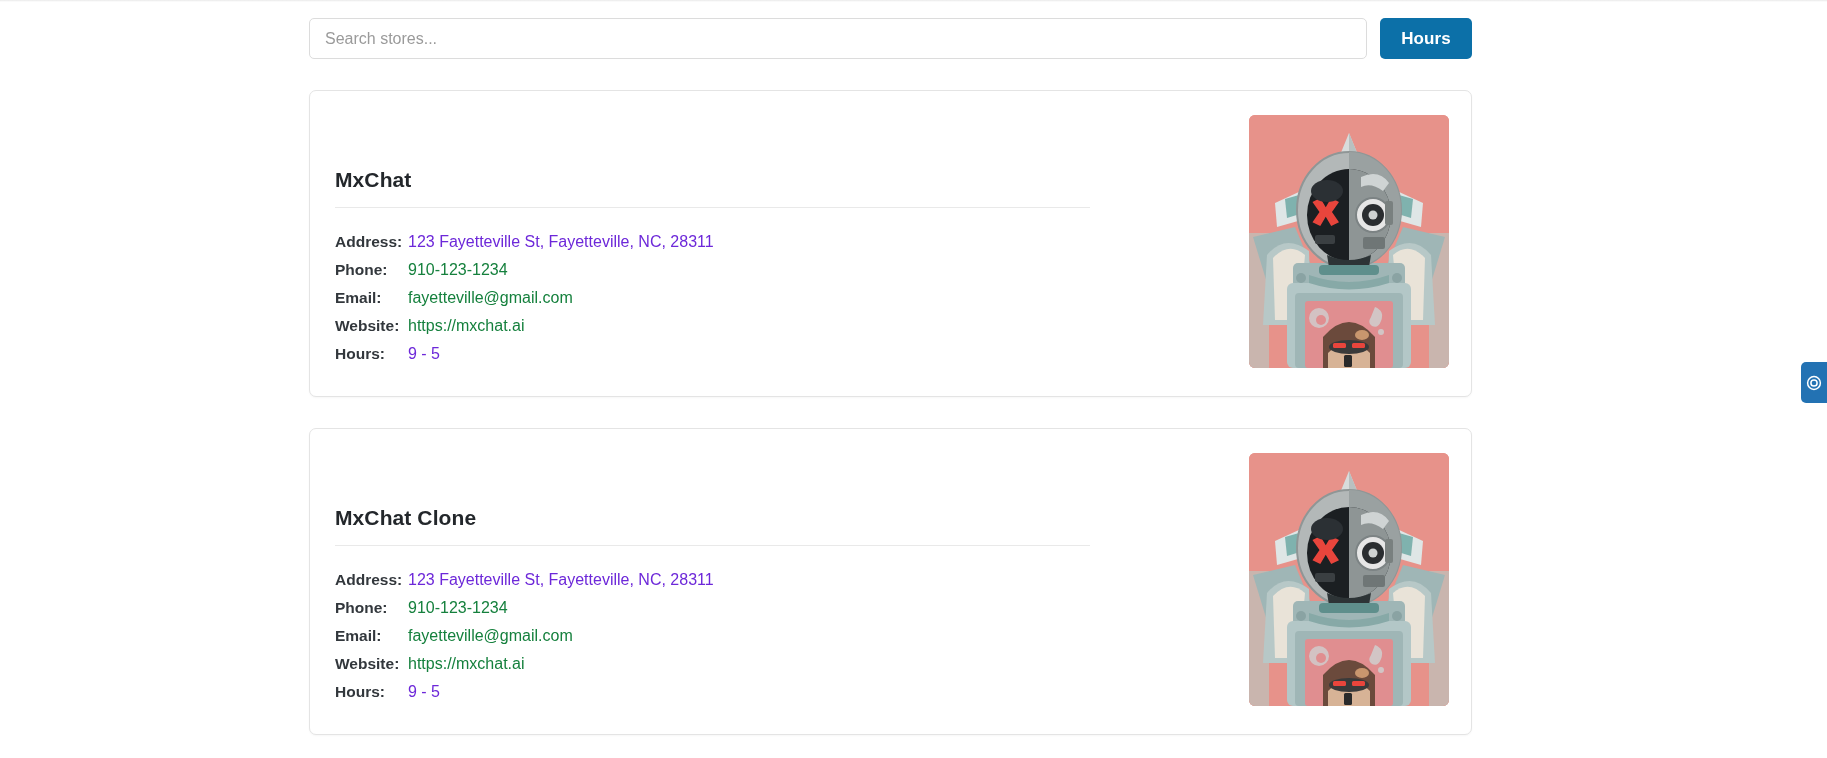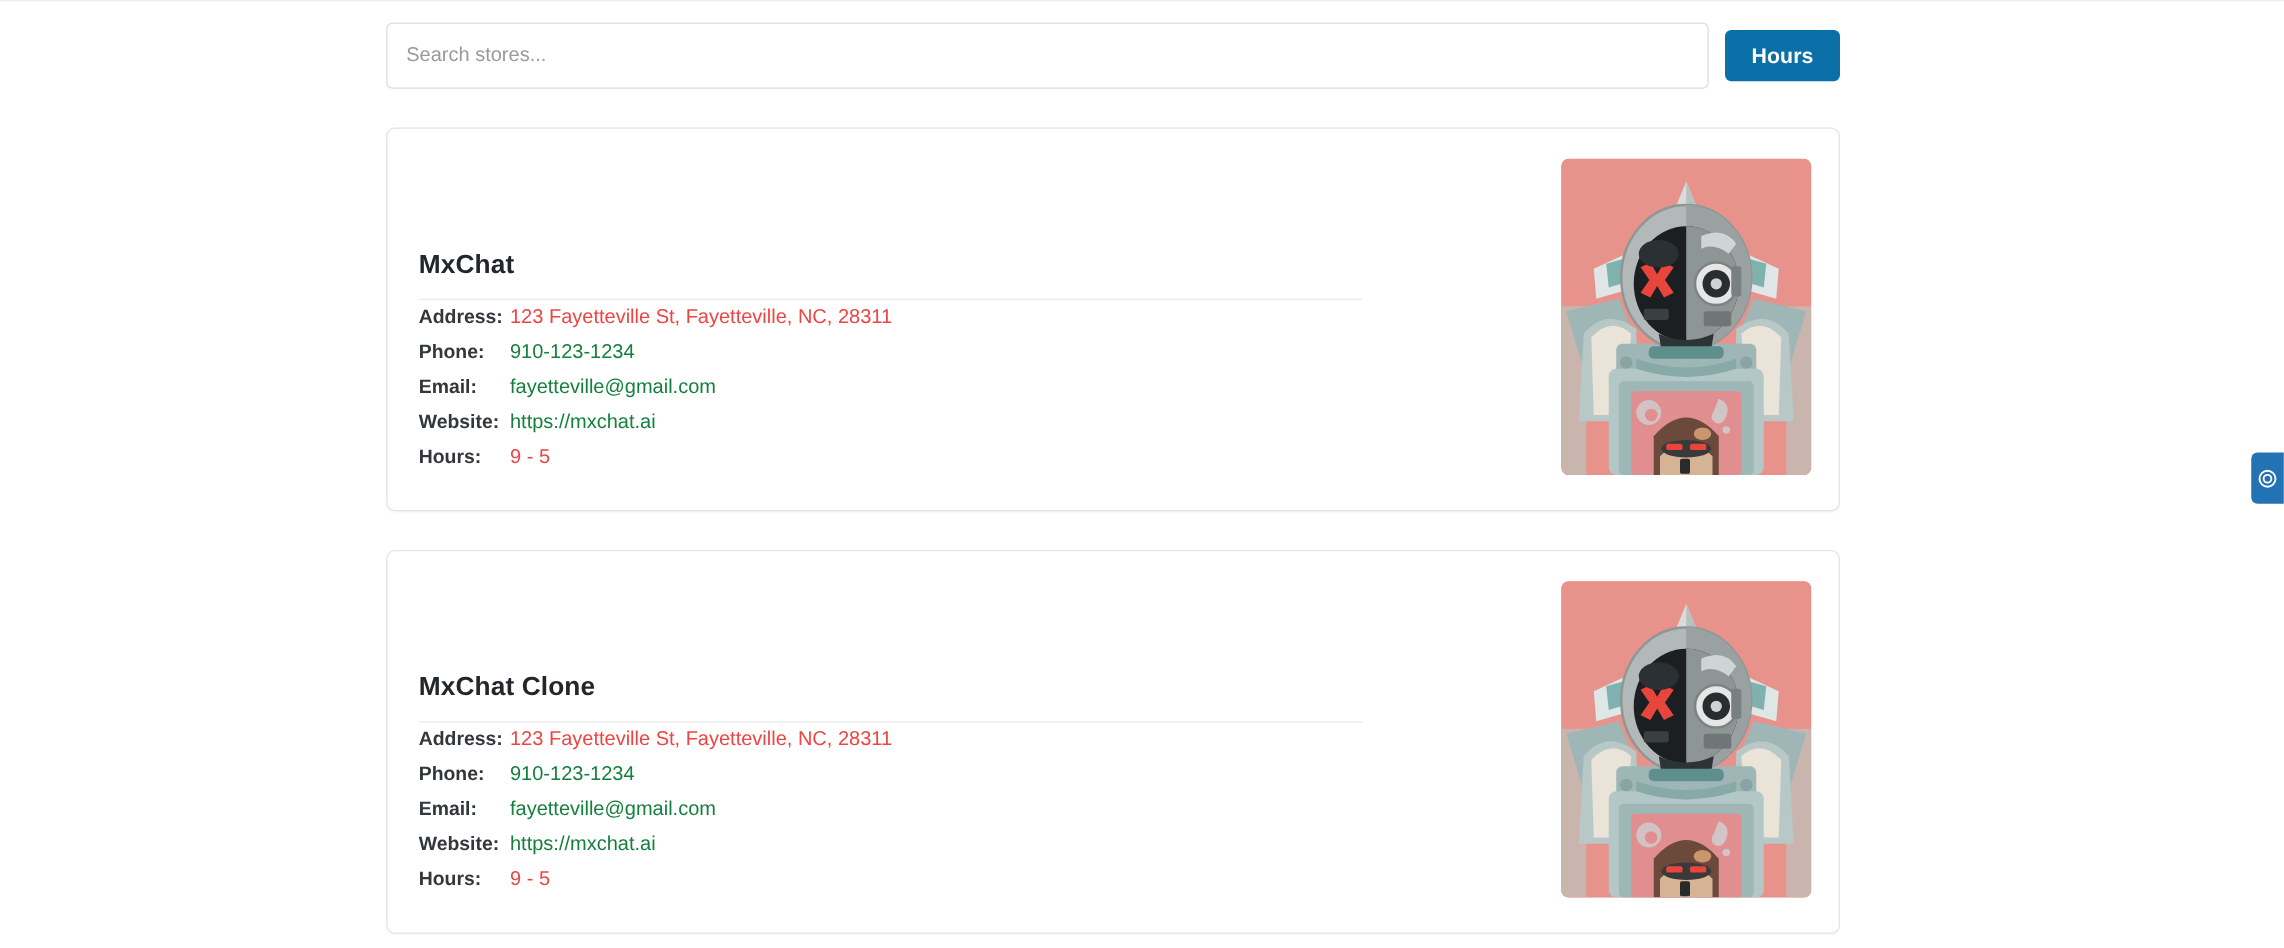--- a/index.html
+++ b/index.html
@@ -23,21 +23,21 @@
   }
   
   .search-row {
     display: flex;
     align-items: center;
     padding-top: 18px;
     gap: 13px;
   }
   .search-input {
     flex: 1 1 auto;
-    height: 53px;
+    height: 41px;
     border: 1px solid #dcdcdc;
     border-radius: 5px;
     background: #fff;
     padding: 0 15px;
     font-size: 16px;
     font-family: "Liberation Sans", sans-serif;
     color: #a21caf;
     outline: none;
   }
   .search-input::placeholder { color: #9a9a9a; }
@@ -77,40 +77,40 @@
     margin: 3px 0 0 3px;
     letter-spacing: .1px;
   }
   .title-divider {
     margin: 15px 0 0 3px;
     height: 1px;
     background: #e9e9e9;
     width: 755px;
     max-width: 100%;
   }
-  .details { margin: 0 0 0 3px; }
+  .details { margin: 20px 0 0 3px; }
   .detail-row {
     display: flex;
     align-items: baseline;
     line-height: 1;
     padding: 6px 0;
   }
   .detail-label {
     flex: 0 0 73px;
     font-size: 15.5px;
     font-weight: 700;
     color: #32373c;
   }
   .detail-value {
     font-size: 16px;
     color: #2b2f33;
     white-space: nowrap;
   }
   .detail-value.link { color: #15803d; cursor: pointer; }
-  .detail-value.plain { color: #ef4444; }
+  .detail-value.plain { color: #6d28d9; }
   
   .store-thumb {
     flex: 0 0 auto;
     width: 200px;
     height: 253px;
     border-radius: 6px;
     overflow: hidden;
     position: relative;
     background: #e7928a;
   }

